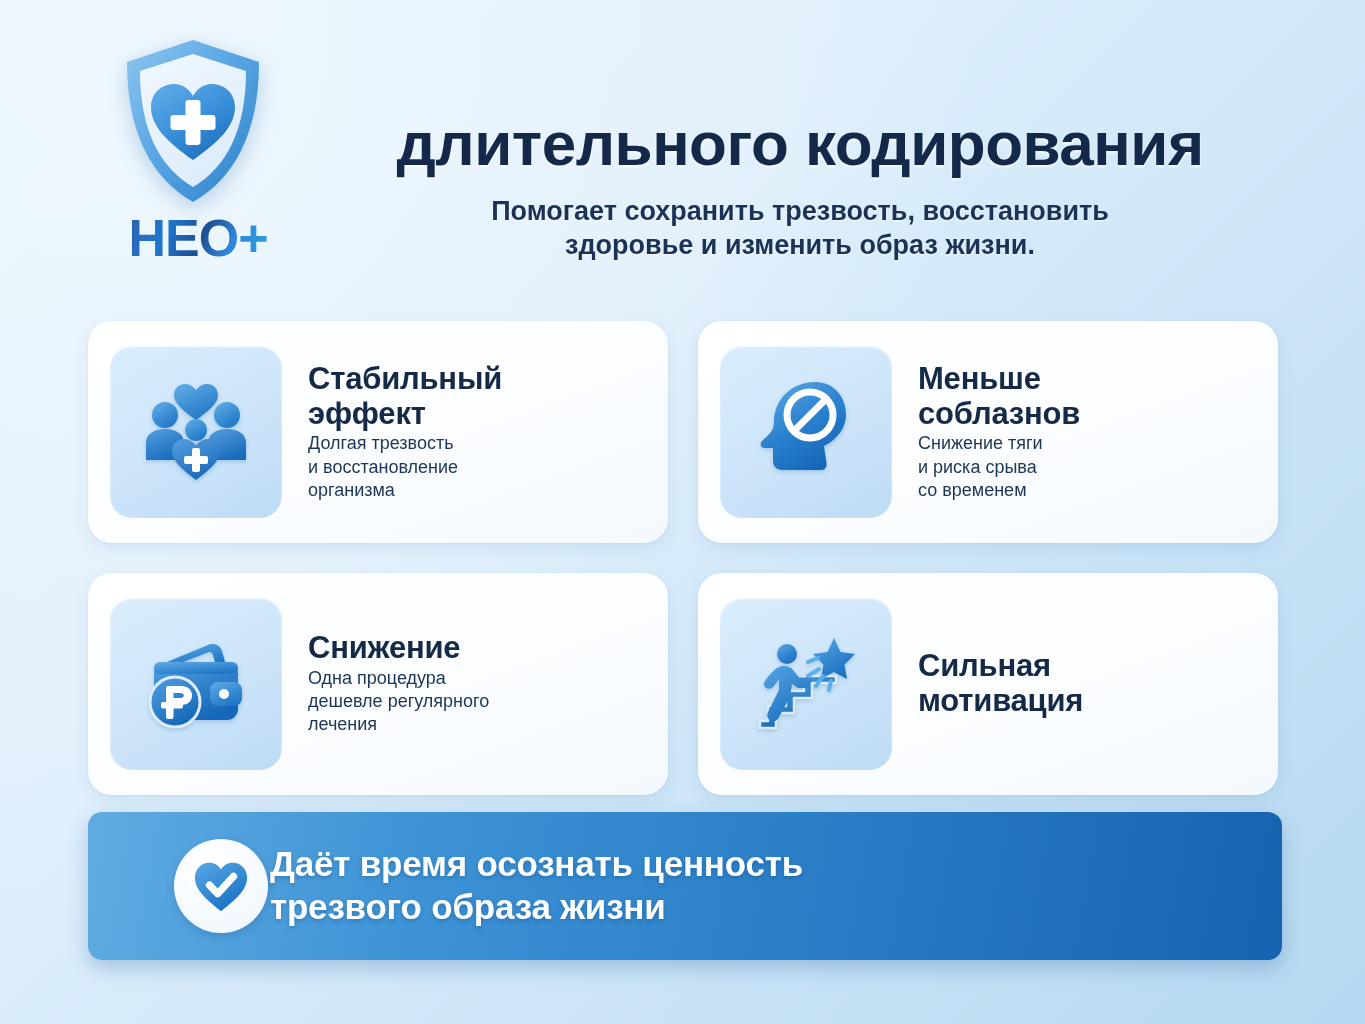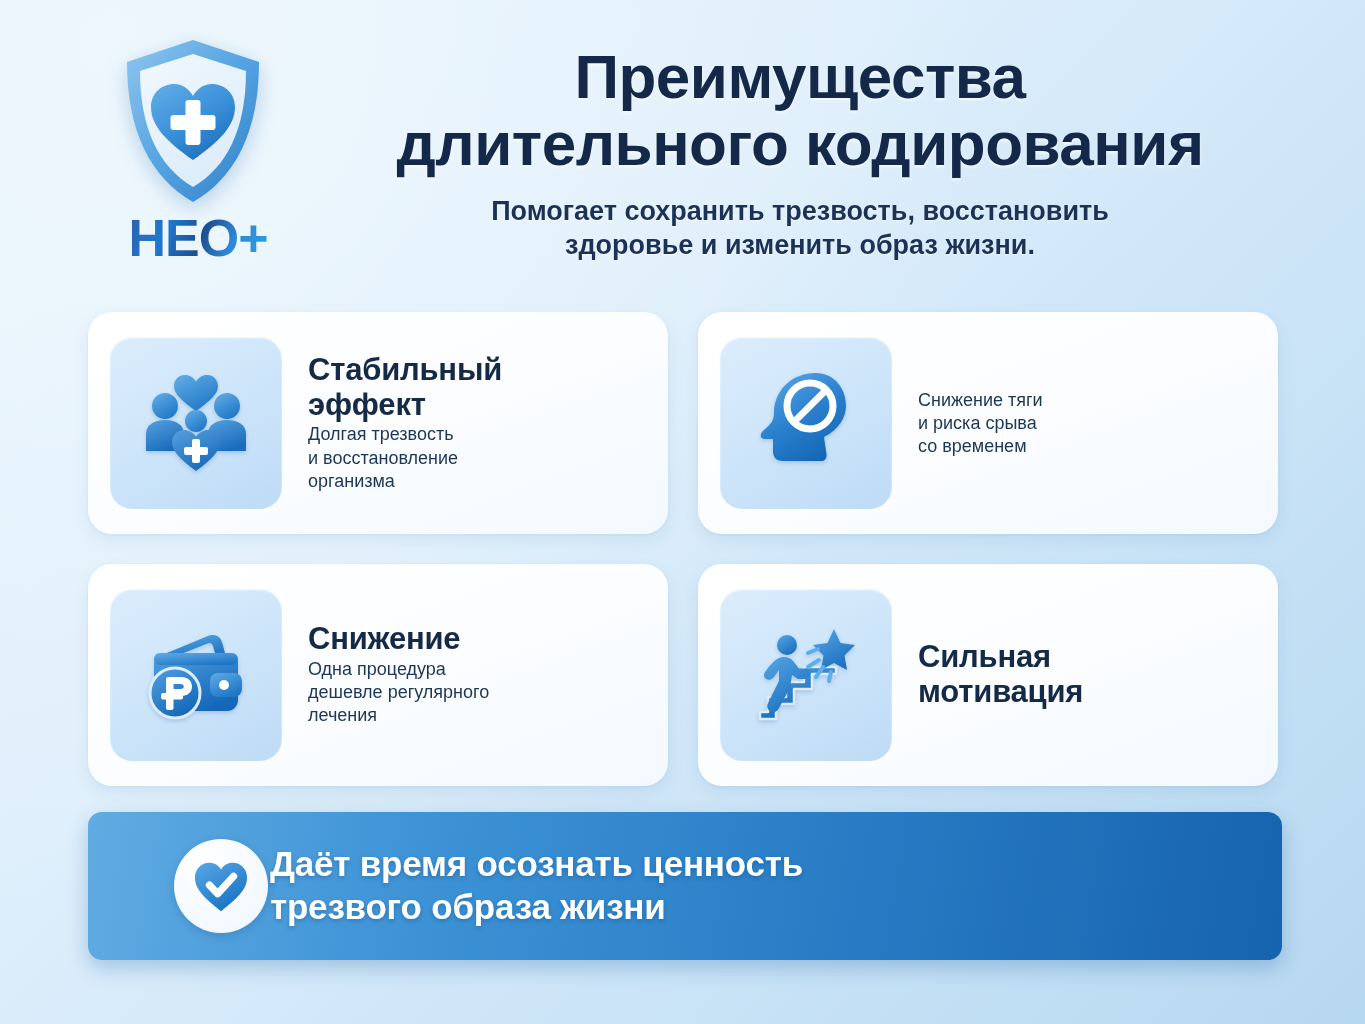--- a/index.html
+++ b/index.html
@@ -87,21 +87,21 @@
     line-height: 1.28;
     color: #1b3256;
     font-weight: 700;
     text-shadow: 0 1px 2px rgba(255,255,255,0.7);
   }
 
   
   .cards {
     position: absolute;
     left: 88px;
-    top: 312px;
+    top: 321px;
     width: 1194px;
     display: grid;
     grid-template-columns: 580px 580px;
     column-gap: 34px;
     row-gap: 26px;
     gap: 30px;
   }
 
   .card {
     height: 222px;
@@ -225,21 +225,21 @@
           <path d="M76 124 C50 106 34 90 34 71 C34 57 45 48 57 48 C66 48 72 53 76 60 C80 53 86 48 95 48 C107 48 118 57 118 71 C118 90 102 106 76 124 Z" fill="url(#hrt)"></path>
           <rect x="68.5" y="64" width="15" height="45" rx="3" fill="#ffffff"></rect>
           <rect x="53.5" y="79" width="45" height="15" rx="3" fill="#ffffff"></rect>
         </svg>
       </div>
       <div class="brand-word">НЕО+</div>
     </div>
 
     <div class="title-block">
       <h1 class="main-title">
-        <span>Преимущества</span><br>
+        <br>
         <span>длительного кодирования</span>
       </h1>
       <div class="subtitle" style="white-space:pre-line;">Помогает сохранить трезвость, восстановить
 здоровье и изменить образ жизни.</div>
     </div>
   </div>
 
   <div class="cards">
 
     <div class="card">
@@ -289,20 +289,22 @@
               <stop offset="0.5" stop-color="#2a81ce"></stop>
               <stop offset="1" stop-color="#1265b5"></stop>
             </linearGradient>
           </defs>
           <path d="M70 10 C45 10 28 28 28 50 C28 58 24 62 17 68 C13.5 71 14 76 19 76 H27 V88 C27 94 30 98 37 98 H75 C79 98 81 95 80.5 91 L78 74 C92 67 100 55 100 43 C100 24 87 10 70 10 Z" fill="url(#hd1)"></path>
           <circle cx="64" cy="43" r="23" fill="none" stroke="#ffffff" stroke-width="7"></circle>
           <rect x="60.5" y="19.5" width="7" height="47" rx="3.5" transform="rotate(45 64 43)" fill="#ffffff"></rect>
         </svg>
       </div>
       <div class="card-text">
+        <div class="card-title">Меньше
+соблазнов</div>
         <div class="card-desc">Снижение тяги
 и риска срыва
 со временем</div>
       </div>
     </div>
 
     <div class="card">
       <div class="icon-tile">
         <svg viewBox="0 0 120 120" xmlns="http://www.w3.org/2000/svg" aria-hidden="true">
           <defs>

